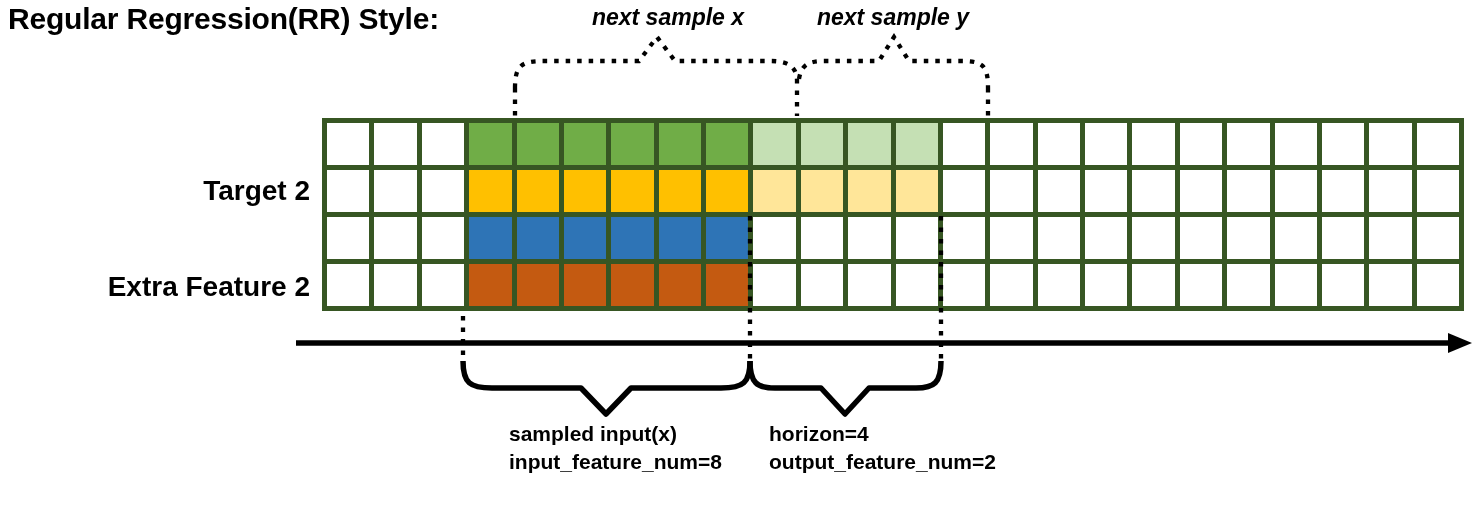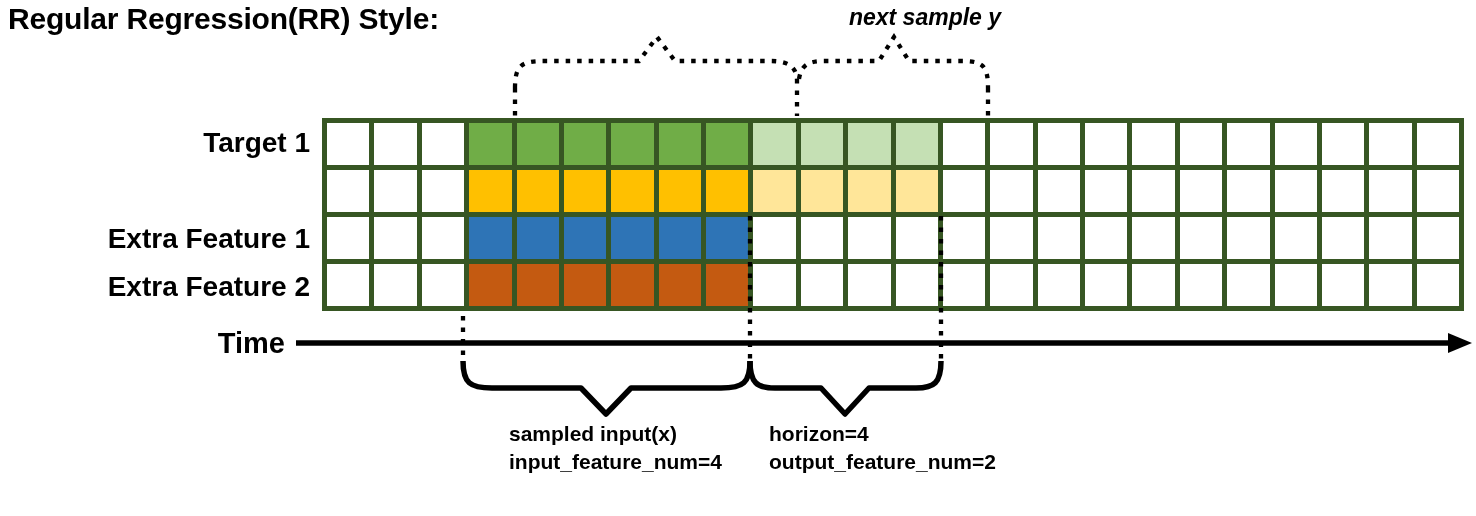--- a/index.html
+++ b/index.html
@@ -9,21 +9,21 @@
   }
   .title{
     position:absolute;left:8px;top:2px;font-size:30px;font-weight:700;
     letter-spacing:-0.2px;white-space:nowrap;
   }
   .next-label{
     position:absolute;top:4px;transform:translateX(-50%);
     font-size:23px;font-style:italic;font-weight:700;white-space:nowrap;
   }
   .next-x{left:668px;}
-  .next-y{left:893px;margin-left:32px;}
+  .next-y{left:893px;}
   .row-label{
     position:absolute;right:1166px;height:34px;line-height:34px;
     font-size:28px;font-weight:700;white-space:nowrap;
   }
   .rl0{top:126px;} .rl1{top:174px;} .rl2{top:222px;} .rl3{top:270px;margin-left:32px;}
   .grid{
     position:absolute;left:322px;top:118px;width:1142px;height:193px;
     box-sizing:border-box;display:grid;gap:5px;padding:5px;
   }
   .grid .cell{width:100%;height:100%;}
@@ -41,24 +41,24 @@
   .caption-input{left:509px;}
   .caption-output{left:769px;}
 </style>
 </head>
 <body>
 
 <div class="canvas">
 
   <div class="title">Regular Regression(RR) Style:</div>
 
+  <div class="next-label next-x">next sample x</div>
   <div class="next-label next-y">next sample y</div>
 
-  <div class="row-label rl0">Target 1</div>
-  <div class="row-label rl2">Extra Feature 1</div>
+  <div class="row-label rl1">Target 2</div>
   <div class="row-label rl3">Extra Feature 2</div>
 
   <div class="grid" id="grid" style="background: rgb(55, 86, 35); grid-template-columns: repeat(24, 1fr); grid-template-rows: repeat(4, 1fr);">
       <div class="cell" style="background: rgb(255, 255, 255);"></div>
       <div class="cell" style="background: rgb(255, 255, 255);"></div>
       <div class="cell" style="background: rgb(255, 255, 255);"></div>
       <div class="cell" style="background: rgb(112, 173, 71);"></div>
       <div class="cell" style="background: rgb(112, 173, 71);"></div>
       <div class="cell" style="background: rgb(112, 173, 71);"></div>
       <div class="cell" style="background: rgb(112, 173, 71);"></div>
@@ -166,25 +166,24 @@
     <path class="dot" d="M750 216 L750 360"></path>
     <path class="dot" d="M941 216 L941 362"></path>
 
     <path class="solid" d="M463 361 C463 383 470 388 492 388 L581 388 L606 414 L631 388 L721 388 C743 388 750 383 750 361"></path>
     <path class="solid" d="M750 361 C750 383 757 388 775 388 L821 388 L845 414 L869 388 L916 388 C934 388 941 383 941 361"></path>
 
     <path class="solid" d="M296 343 L1452 343"></path>
     <polygon points="1448,333 1448,353 1472,343" fill="#000"></polygon>
   </svg>
 
-  <div class="time-label">Time</div>
 
   <div class="caption caption-input">
     <div>sampled input(x)</div>
-    <div>input_feature_num=4</div>
+    <div>input_feature_num=8</div>
   </div>
 
   <div class="caption caption-output">
     <div>horizon=4</div>
     <div>output_feature_num=2</div>
   </div>
 
 </div>
 
 </body></html>

